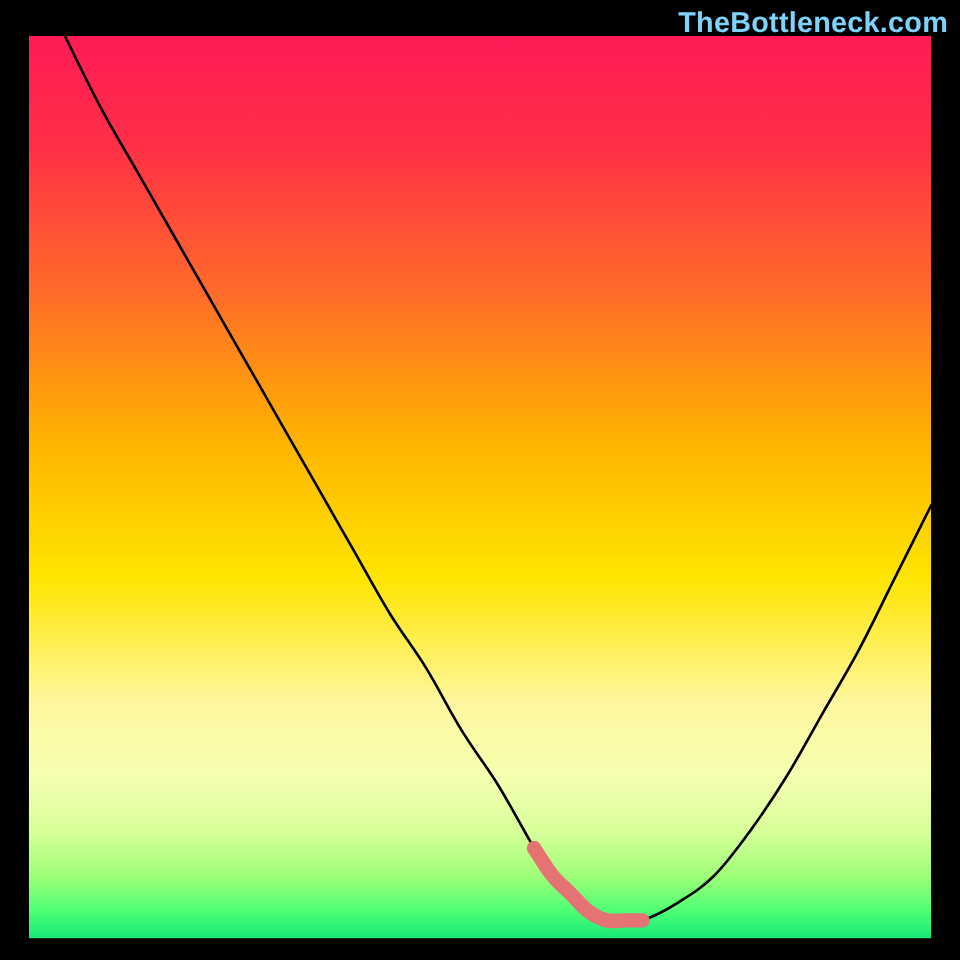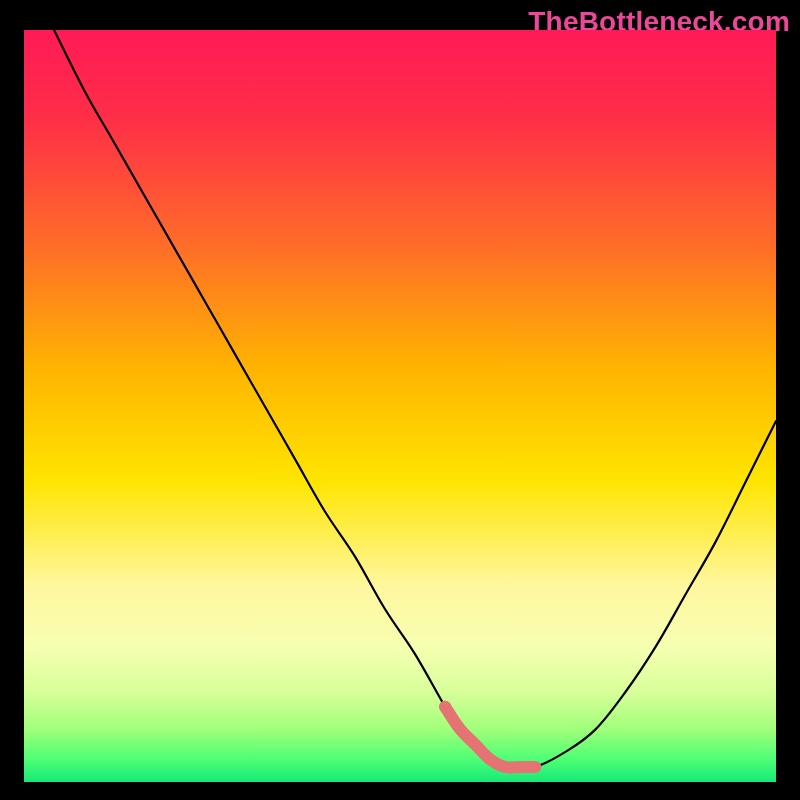--- a/index.html
+++ b/index.html
@@ -14,23 +14,23 @@
     position: relative;
     width: 800px;
     height: 800px;
     background: #000;
   }
   .watermark {
     position: absolute;
     top: 6px;
     right: 10px;
     font-family: Arial, Helvetica, sans-serif;
-    font-size: 28px;
+    font-size: 24px;
     font-weight: 600;
-    color: #ec4899;
+    color: #7dd3fc;
     letter-spacing: 0.2px;
     user-select: none;
   }
   .plot {
     position: absolute;
     left: 24px;
     top: 30px;
     width: 752px;
     height: 752px;
   }

